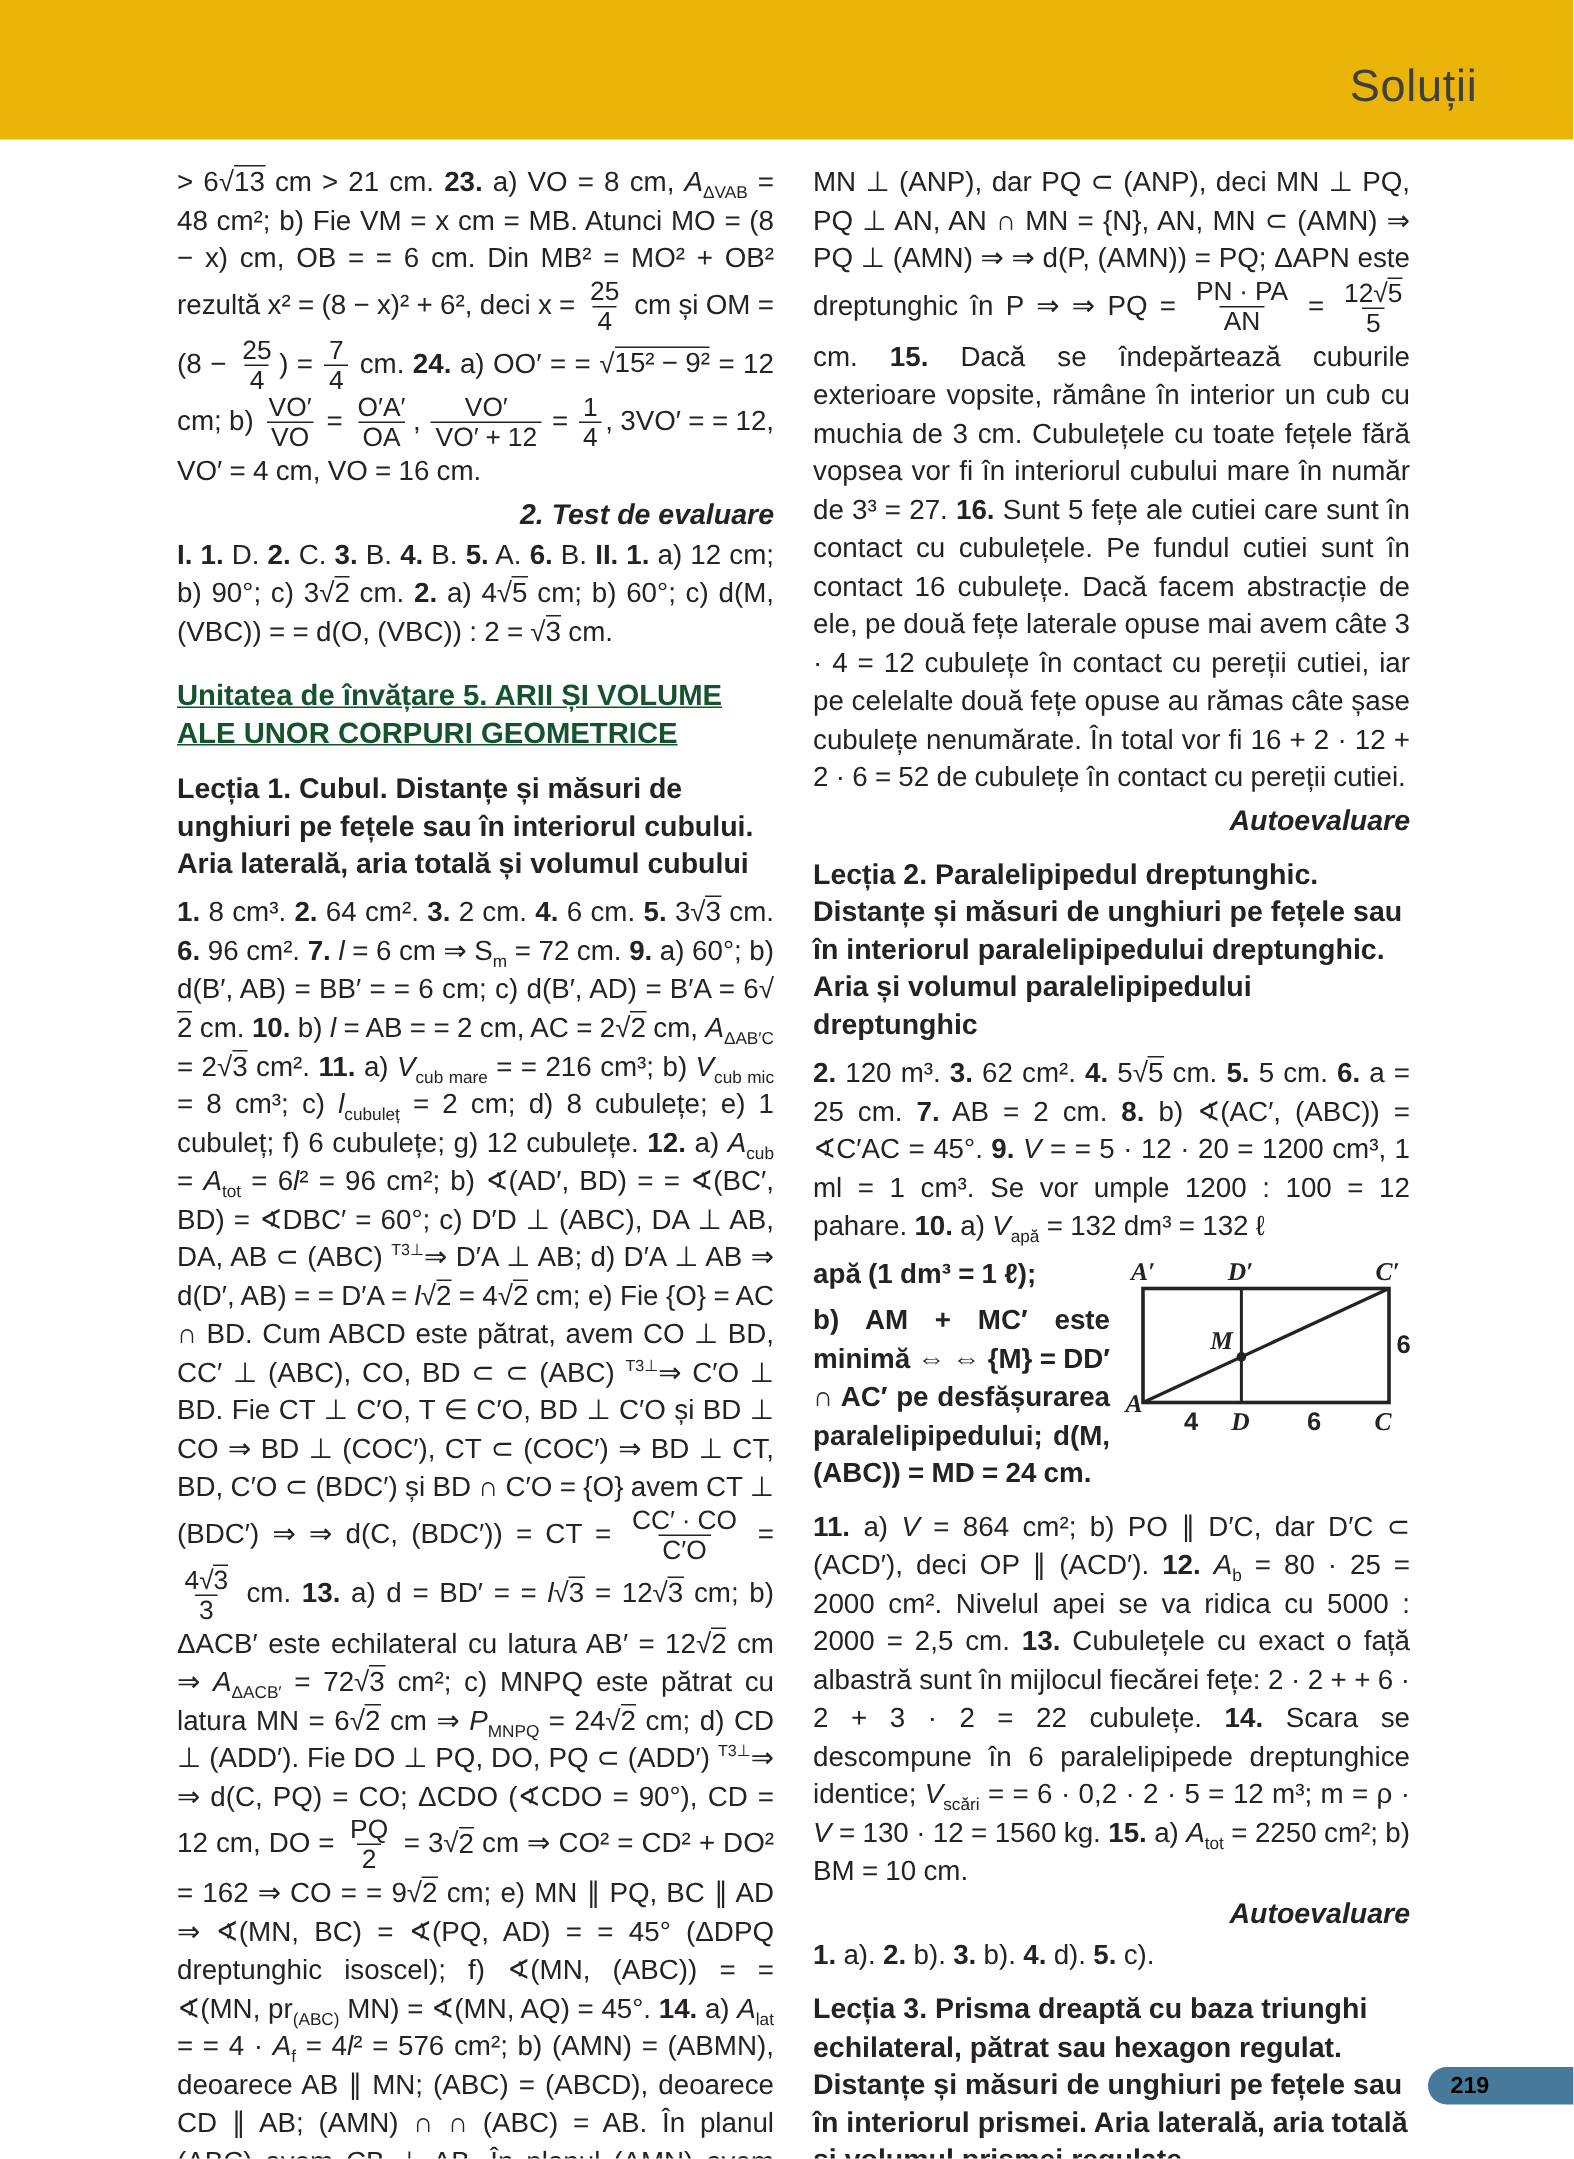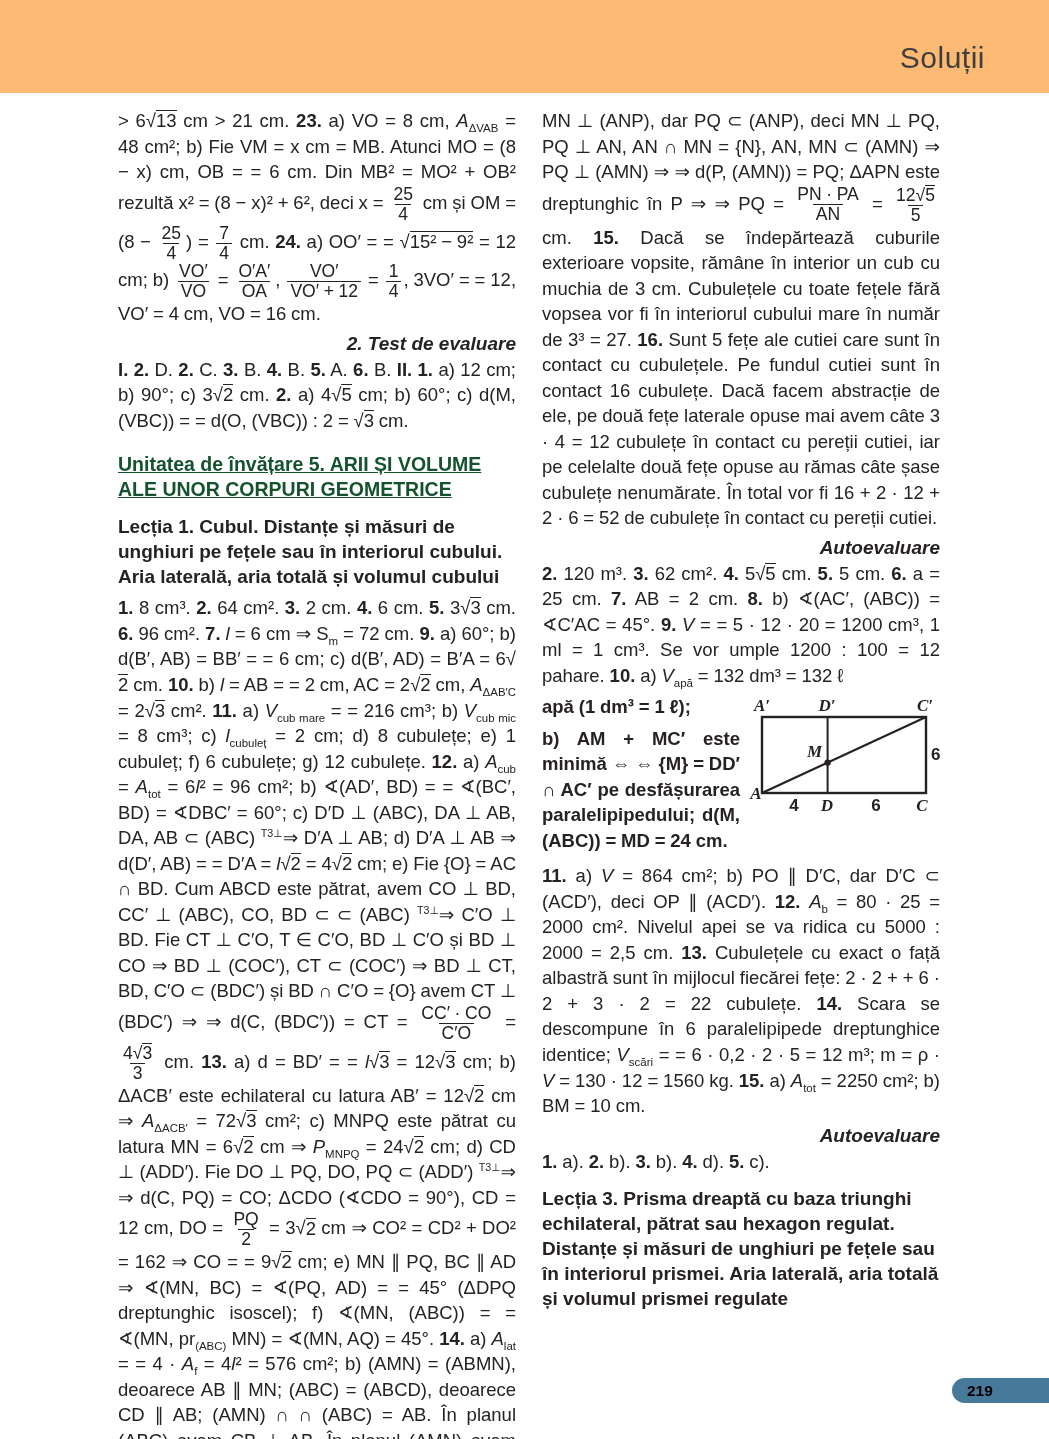--- a/index.html
+++ b/index.html
@@ -3,21 +3,21 @@
 <meta charset="utf-8">
 <style>
   html,body{margin:0;padding:0;}
   body{
     width:1049px;height:1439px;overflow:hidden;position:relative;
     background:#ffffff;color:#262223;
     font-family:"Liberation Sans",sans-serif;
   }
   .top-band{
     position:absolute;top:0;left:0;width:1049px;height:93px;
-    background:#fdba74;
+    background:#eab308;
   }
   .top-band .soltitle{
     position:absolute;right:64px;bottom:18px;
     font-size:30px;color:#3f3f3e;letter-spacing:0.5px;
   }
   .content{
     position:absolute;top:108px;left:118px;right:110px;
     display:flex;gap:26px;
   }
   .col{width:398px;flex:0 0 398px;}
@@ -86,21 +86,21 @@
           <span class="num">O′A′</span>
           <span class="den">OA</span>
         </span>, <span class="frac">
           <span class="num">VO′</span>
           <span class="den">VO′ + 12</span>
         </span> = <span class="frac">
           <span class="num">1</span>
           <span class="den">4</span>
         </span>, 3VO′ = = 12, VO′ = 4 cm, VO = 16 cm.</p>
     <p class="subhead">2. Test de evaluare</p>
-    <p class="body"><b>I. 2.</b> D. <b>2.</b> C. <b>3.</b> B. <b>4.</b> B. <b>5.</b> A. <b>6.</b> B. <b>II. 1.</b> a) 12 cm; b) 90°; c) 3√<span class="ovl">2</span> cm. <b>2.</b> a) 4√<span class="ovl">5</span> cm; b) 60°; c) d(M, (VBC)) = = d(O, (VBC)) : 2 = √<span class="ovl">3</span> cm.</p>
+    <p class="body"><b>I. 1.</b> D. <b>2.</b> C. <b>3.</b> B. <b>4.</b> B. <b>5.</b> A. <b>6.</b> B. <b>II. 1.</b> a) 12 cm; b) 90°; c) 3√<span class="ovl">2</span> cm. <b>2.</b> a) 4√<span class="ovl">5</span> cm; b) 60°; c) d(M, (VBC)) = = d(O, (VBC)) : 2 = √<span class="ovl">3</span> cm.</p>
     <p class="unit-head">Unitatea de învățare 5. ARII ȘI VOLUME ALE UNOR CORPURI GEOMETRICE</p>
     <p class="lesson-head">Lecția 1. Cubul. Distanțe și măsuri de unghiuri pe fețele sau în interiorul cubului. Aria laterală, aria totală și volumul cubului</p>
     <p class="body"><b>1.</b> 8 cm³. <b>2.</b> 64 cm². <b>3.</b> 2 cm. <b>4.</b> 6 cm. <b>5.</b> 3√<span class="ovl">3</span> cm. <b>6.</b> 96 cm². <b>7.</b> <i>l</i> = 6 cm ⇒ S<sub>m</sub> = 72 cm. <b>9.</b> a) 60°; b) d(B′, AB) = BB′ = = 6 cm; c) d(B′, AD) = B′A = 6√<span class="ovl">2</span> cm. <b>10.</b> b) <i>l</i> = AB = = 2 cm, AC = 2√<span class="ovl">2</span> cm, <i>A</i><sub>ΔAB′C</sub> = 2√<span class="ovl">3</span> cm². <b>11.</b> a) <i>V</i><sub>cub mare</sub> = = 216 cm³; b) <i>V</i><sub>cub mic</sub> = 8 cm³; c) <i>l</i><sub>cubuleț</sub> = 2 cm; d) 8 cubulețe; e) 1 cubuleț; f) 6 cubulețe; g) 12 cubulețe. <b>12.</b> a) <i>A</i><sub>cub</sub> = <i>A</i><sub>tot</sub> = 6<i>l</i>² = 96 cm²; b) ∢(AD′, BD) = = ∢(BC′, BD) = ∢DBC′ = 60°; c) D′D ⊥ (ABC), DA ⊥ AB, DA, AB ⊂ (ABC) <sup>T3⊥</sup>⇒ D′A ⊥ AB; d) D′A ⊥ AB ⇒ d(D′, AB) = = D′A = <i>l</i>√<span class="ovl">2</span> = 4√<span class="ovl">2</span> cm; e) Fie {O} = AC ∩ BD. Cum ABCD este pătrat, avem CO ⊥ BD, CC′ ⊥ (ABC), CO, BD ⊂ ⊂ (ABC) <sup>T3⊥</sup>⇒ C′O ⊥ BD. Fie CT ⊥ C′O, T ∈ C′O, BD ⊥ C′O și BD ⊥ CO ⇒ BD ⊥ (COC′), CT ⊂ (COC′) ⇒ BD ⊥ CT, BD, C′O ⊂ (BDC′) și BD ∩ C′O = {O} avem CT ⊥ (BDC′) ⇒ ⇒ d(C, (BDC′)) = CT = <span class="frac">
           <span class="num">CC′ · CO</span>
           <span class="den">C′O</span>
         </span> = <span class="frac">
           <span class="num">4√<span class="ovl">3</span></span>
           <span class="den">3</span>
         </span> cm. <b>13.</b> a) d = BD′ = = <i>l</i>√<span class="ovl">3</span> = 12√<span class="ovl">3</span> cm; b) ΔACB′ este echilateral cu latura AB′ = 12√<span class="ovl">2</span> cm ⇒ <i>A</i><sub>ΔACB′</sub> = 72√<span class="ovl">3</span> cm²; c) MNPQ este pătrat cu latura MN = 6√<span class="ovl">2</span> cm ⇒ <i>P</i><sub>MNPQ</sub> = 24√<span class="ovl">2</span> cm; d) CD ⊥ (ADD′). Fie DO ⊥ PQ, DO, PQ ⊂ (ADD′) <sup>T3⊥</sup>⇒ ⇒ d(C, PQ) = CO; ΔCDO (∢CDO = 90°), CD = 12 cm, DO = <span class="frac">
           <span class="num">PQ</span>
@@ -110,20 +110,21 @@
 
   <div class="col">
     <p class="body">MN ⊥ (ANP), dar PQ ⊂ (ANP), deci MN ⊥ PQ, PQ ⊥ AN, AN ∩ MN = {N}, AN, MN ⊂ (AMN) ⇒ PQ ⊥ (AMN) ⇒ ⇒ d(P, (AMN)) = PQ; ΔAPN este dreptunghic în P ⇒ ⇒ PQ = <span class="frac">
           <span class="num">PN · PA</span>
           <span class="den">AN</span>
         </span> = <span class="frac">
           <span class="num">12√<span class="ovl">5</span></span>
           <span class="den">5</span>
         </span> cm. <b>15.</b> Dacă se îndepărtează cuburile exterioare vopsite, rămâne în interior un cub cu muchia de 3 cm. Cubulețele cu toate fețele fără vopsea vor fi în interiorul cubului mare în număr de 3³ = 27. <b>16.</b> Sunt 5 fețe ale cutiei care sunt în contact cu cubulețele. Pe fundul cutiei sunt în contact 16 cubulețe. Dacă facem abstracție de ele, pe două fețe laterale opuse mai avem câte 3 · 4 = 12 cubulețe în contact cu pereții cutiei, iar pe celelalte două fețe opuse au rămas câte șase cubulețe nenumărate. În total vor fi 16 + 2 · 12 + 2 · 6 = 52 de cubulețe în contact cu pereții cutiei.</p>
     <p class="subhead">Autoevaluare</p>
+    <p class="lesson-head">Lecția 2. Paralelipipedul dreptunghic. Distanțe și măsuri de unghiuri pe fețele sau în interiorul paralelipipedului dreptunghic. Aria și volumul paralelipipedului dreptunghic</p>
     <p class="body"><b>2.</b> 120 m³. <b>3.</b> 62 cm². <b>4.</b> 5√<span class="ovl">5</span> cm. <b>5.</b> 5 cm. <b>6.</b> a = 25 cm. <b>7.</b> AB = 2 cm. <b>8.</b> b) ∢(AC′, (ABC)) = ∢C′AC = 45°. <b>9.</b> <i>V</i> = = 5 · 12 · 20 = 1200 cm³, 1 ml = 1 cm³. Se vor umple 1200 : 100 = 12 pahare. <b>10.</b> a) <i>V</i><sub>apă</sub> = 132 dm³ = 132 ℓ</p>
 
     <div class="fig-row">
       <div class="fig-text">
         <p class="body">apă (1 dm³ = 1 ℓ);</p>
         <p class="body">b) AM + MC′ este minimă ⇔ ⇔ {M} = DD′ ∩ AC′ pe desfășurarea paralelipipedului; d(M, (ABC)) = MD = 24 cm.</p>
       </div>
       <div class="figure">
         <svg width="192" height="128" viewBox="0 0 192 128">
           <rect x="14" y="21" width="164" height="76" fill="none" stroke="#262223" stroke-width="2.4"></rect>

